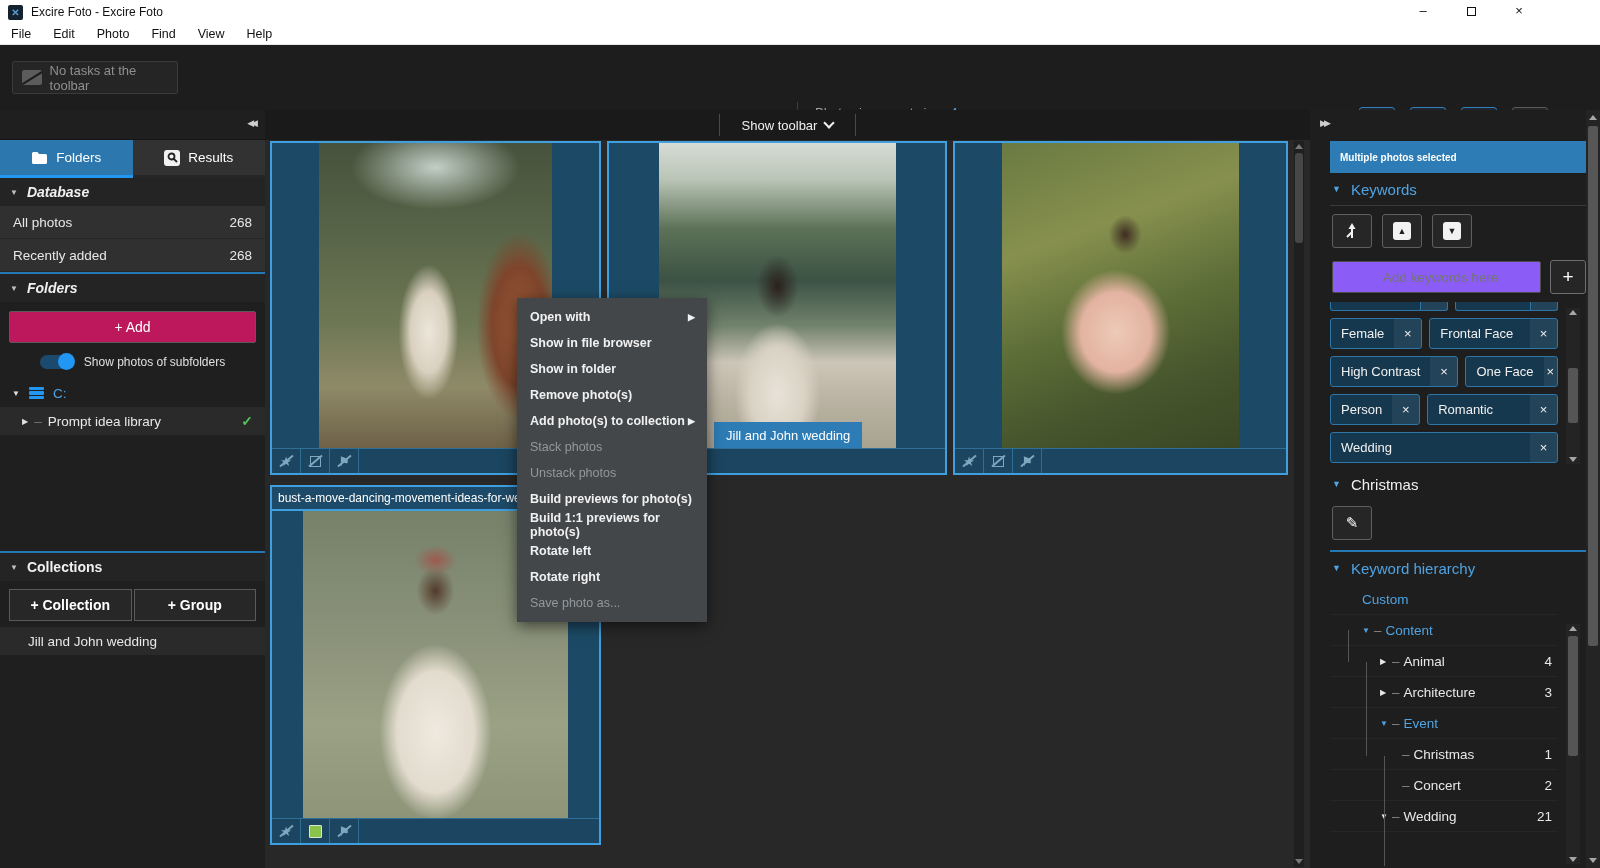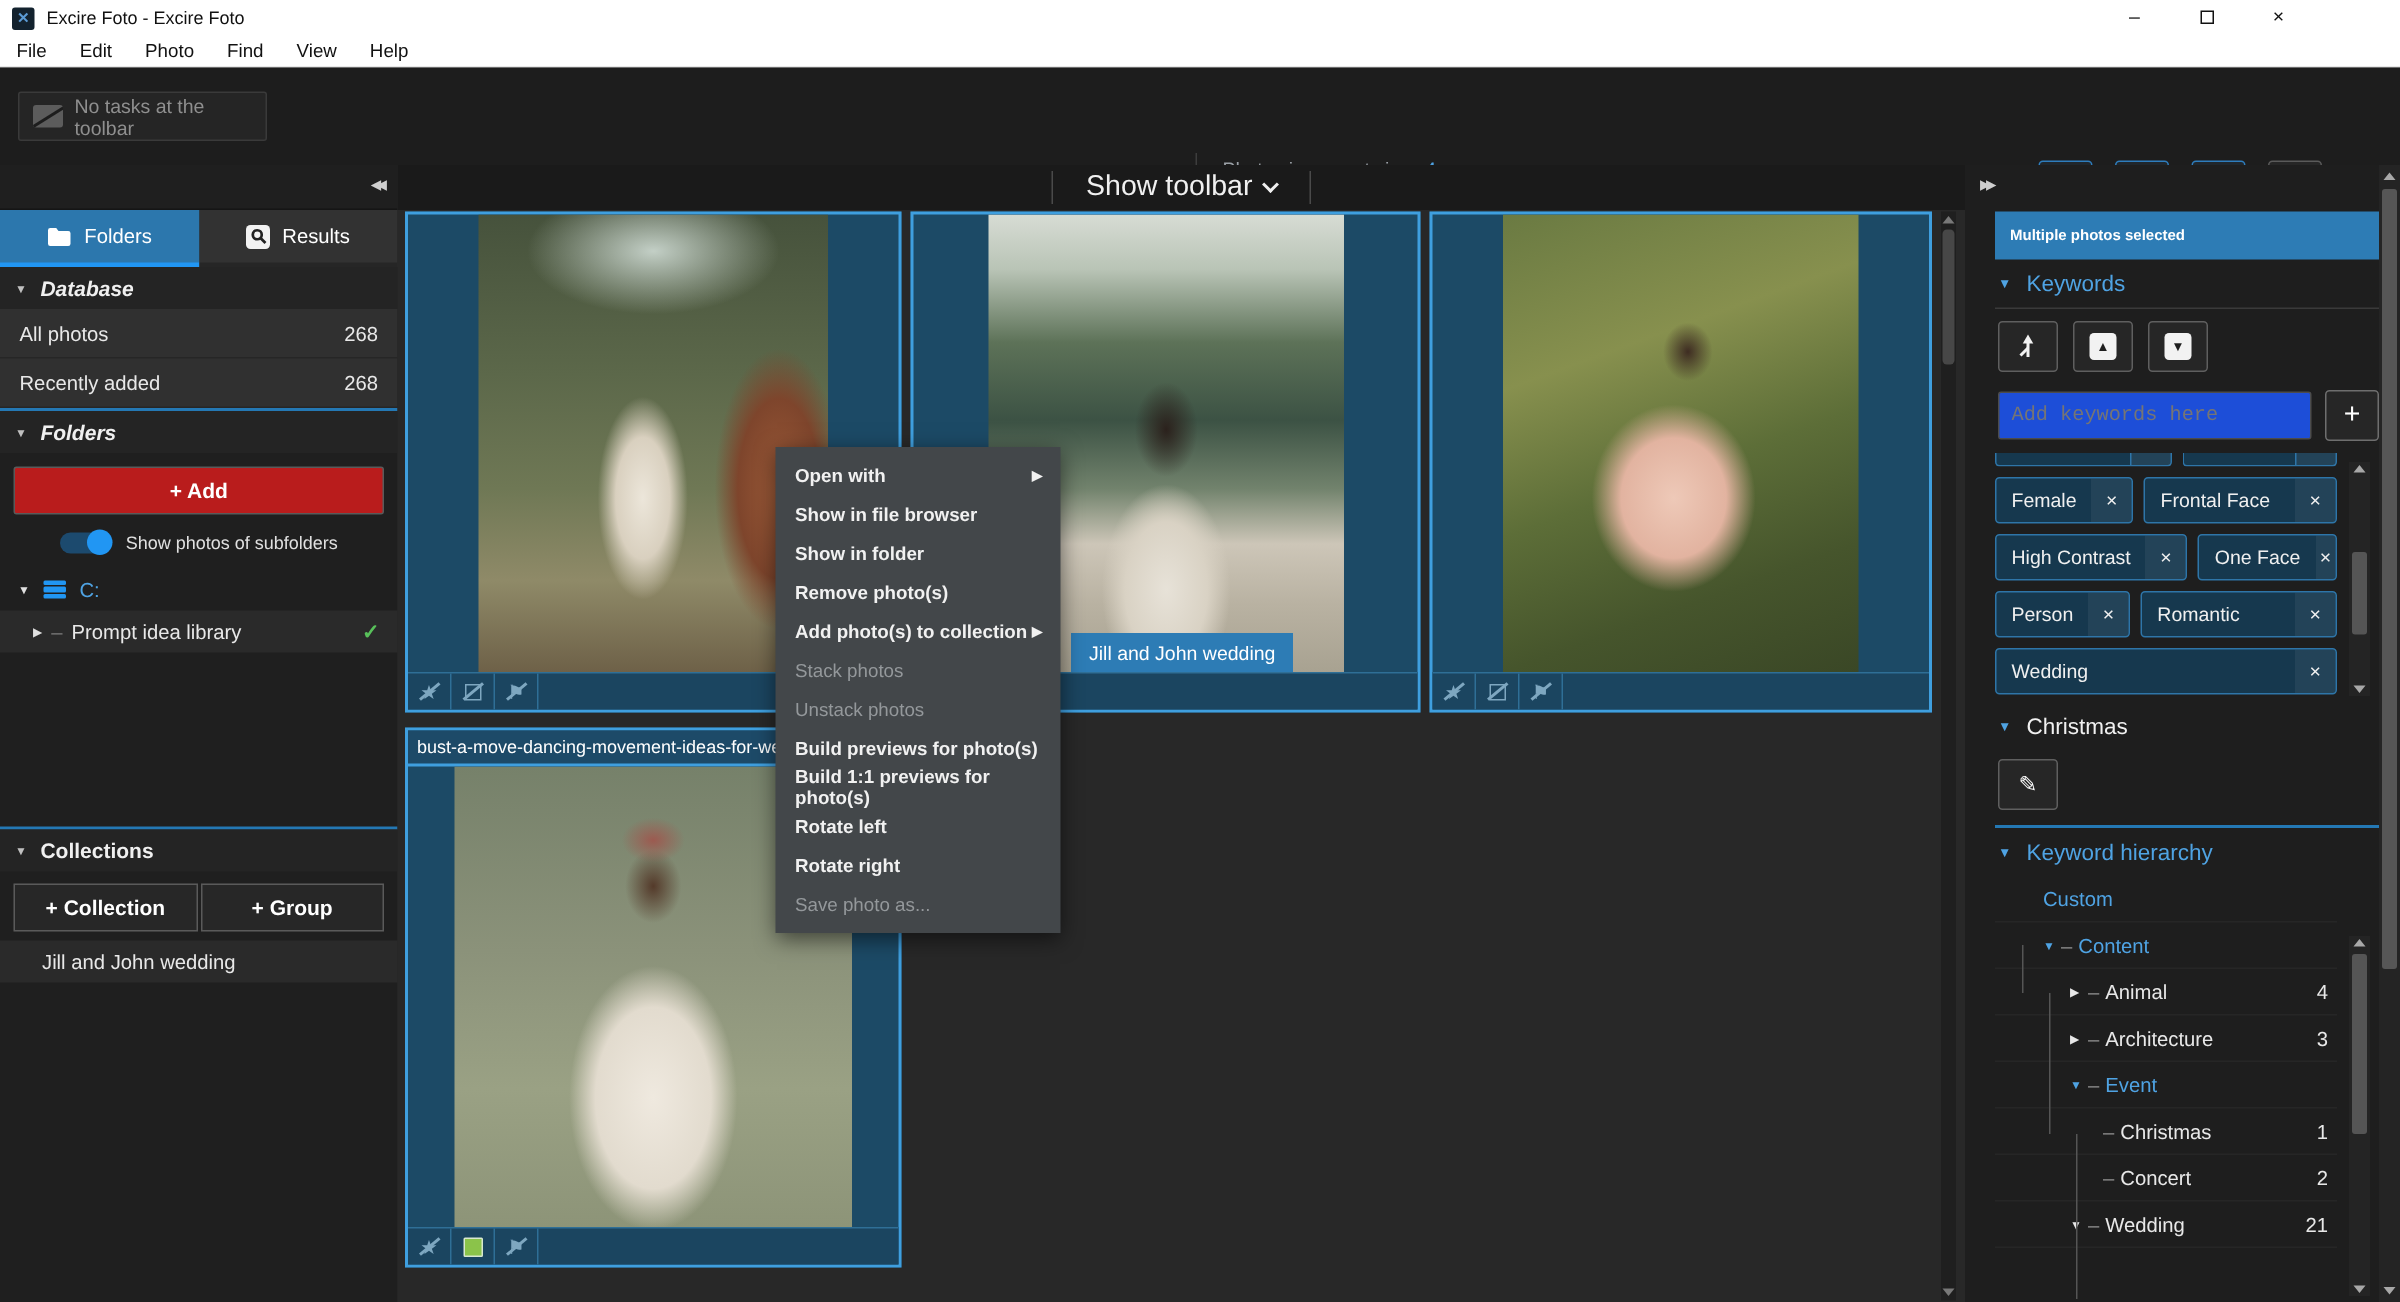--- a/index.html
+++ b/index.html
@@ -62,22 +62,22 @@
   .tab.inactive { background:#323232; border-bottom:3px solid #262626; }
   .results-badge { width:16px; height:16px; background:#f2f2f2; border-radius:3px; display:flex; align-items:center; justify-content:center; }
   .sec-head { height:28px; background:#242424; display:flex; align-items:center; padding-left:10px;
     color:#f0f0f0; font-size:14px; font-weight:bold; }
   .sec-head .tri { color:#c0c0c0; font-size:8px; margin-right:9px; }
   .sec-head.italic span.sec-title { font-style:italic; }
   .db-row { height:33px; background:#303030; border-bottom:1px solid #262626; display:flex; align-items:center;
     padding:0 13px; color:#e8e8e8; font-size:13.5px; }
   .db-row .count { margin-left:auto; }
   .blue-div { height:2px; background:#2478b4; }
-  .add-btn { margin:9px 9px 6px 9px; height:32px; border:1px solid #5a5a5a; border-radius:2px; background:#b91c1c;
-    color:#fff; font-size:14px; font-weight:bold; display:flex; align-items:center; justify-content:center; }
+  .add-btn { margin:9px 9px 6px 9px; height:32px; border:1px solid #5a5a5a; border-radius:2px; background:#be185d;
+    color:#fff; font-size:14px; font-weight:normal; display:flex; align-items:center; justify-content:center; }
   .toggle-row { display:flex; align-items:center; padding:6px 12px 10px 12px; gap:10px; color:#e0e0e0; font-size:12px;justify-content:center; }
   .toggle { position:relative; width:34px; height:14px; background:#1c4a6e; border-radius:8px; }
   .toggle .knob { position:absolute; right:-1px; top:-2px; width:17px; height:17px; border-radius:50%; background:#2196f3; }
   .drive-row { height:28px; display:flex; align-items:center; padding-left:12px; gap:9px; }
   .drive-row .tri { color:#e0e0e0; font-size:8px; }
   .drive-icon { width:15px; height:13px; display:flex; flex-direction:column; gap:1.5px; }
   .drive-icon i { height:3.3px; background:#2196f3; border-radius:1px; }
   .drive-label { color:#4fa3e3; font-size:13.5px; }
   .folder-row { height:28px; background:#2a2a2a; display:flex; align-items:center; padding-left:22px; gap:6px;
     color:#e8e8e8; font-size:13.5px; position:relative; }
@@ -87,21 +87,21 @@
   .lsb-filler { height:116px; }
   .coll-btn-row { display:flex; gap:2px; margin:8px 9px 6px 9px; }
   .coll-btn { flex:1; height:32px; border:1px solid #5a5a5a; background:#272727; color:#fff; font-size:14px;
     font-weight:bold; display:flex; align-items:center; justify-content:center; }
   .coll-item { height:28px; background:#2a2a2a; display:flex; align-items:center; padding-left:28px;
     color:#e8e8e8; font-size:13.5px; }
 
   
   .grid { position:absolute; left:265px; top:0; width:1045px; height:758px; background:#282828; }
   .grid-toolbar { position:absolute; left:0; top:0; width:100%; height:30px; background:#1a1a1a;
-    display:flex; align-items:center; justify-content:center; color:#f0f0f0; font-size:19px; }
+    display:flex; align-items:center; justify-content:center; color:#f0f0f0; font-size:13px; }
   .gt-sep { width:1px; height:22px; background:#4a4a4a; }
   .gt-label { padding:0 22px; display:flex; align-items:center; gap:8px; }
   .chev { width:8px; height:8px; border-right:2px solid #f0f0f0; border-bottom:2px solid #f0f0f0;
     transform:rotate(45deg); margin-top:-4px; }
   .card { position:absolute; border:2px solid #3f9fdf; background:#1c4a66; display:flex; flex-direction:column; }
   .card1 { left:5px; top:31px; width:331px; height:334px; }
   .card2 { left:342px; top:31px; width:340px; height:334px; }
   .card3 { left:688px; top:31px; width:335px; height:334px; }
   .card4 { left:5px; top:375px; width:331px; height:360px; }
   .photo-zone { flex:1; display:flex; justify-content:center; overflow:hidden; }
@@ -159,22 +159,22 @@
   .rp-head { height:32px; display:flex; align-items:center; gap:10px; font-size:15px; color:#4fa3e3; padding-left:2px; }
   .rp-head .tri { font-size:9px; color:#4fa3e3; }
   .rp-head.white { color:#f0f0f0; }
   .rp-sep { height:1px; background:#3a3a3a; }
   .kw-btns { display:flex; gap:10px; padding:8px 0 8px 2px; }
   .kw-btn { width:40px; height:34px; border:1px solid #5f5f5f; border-radius:3px; background:#262626;
     display:flex; align-items:center; justify-content:center; }
   .io-box { width:18px; height:18px; background:#f2f2f2; border-radius:3px; color:#1e1e1e; font-size:9px;
     display:flex; align-items:center; justify-content:center; font-weight:bold; }
   .kw-input-row { display:flex; align-items:center; gap:9px; margin:4px 0 8px 0; padding-left:2px; }
-  .kw-input { flex:1; height:32px; background:#1d4ed8; border:1px solid #4c4c4c; border-radius:2px;
-    color:#e8e8e8; font-size:13.5px; padding-left:8px; font-family:Liberation Mono, monospace; }
+  .kw-input { flex:1; height:32px; background:#8b5cf6; border:1px solid #4c4c4c; border-radius:2px;
+    color:#e8e8e8; font-size:13.5px; padding-left:8px; font-family:Liberation Sans, sans-serif;text-align:center; }
   .kw-plus { width:36px; height:34px; border:1px solid #6e6e6e; border-radius:3px; background:#262626;
     color:#fff; font-size:19px; display:flex; align-items:center; justify-content:center; }
   .tags-wrap { position:relative; height:166px; overflow:hidden; padding-right:28px; }
   .tag-row { display:flex; gap:7px; margin-bottom:7px; }
   .tag { display:flex; background:#16384e; border:1px solid #2e75a8; border-radius:3px; overflow:hidden; }
   .tag.grow { flex:1; }
   .tag-label { padding:7px 10px; color:#f0f0f0; font-size:13px; white-space:nowrap; }
   .tag-x { width:27px; background:rgba(255,255,255,.06); color:#f0f0f0; font-size:13px;
     display:flex; align-items:center; justify-content:center; }
   .tag-stub { height:9px; border:1px solid #2e75a8; border-top:none; border-radius:0 0 3px 3px; background:#16384e;

